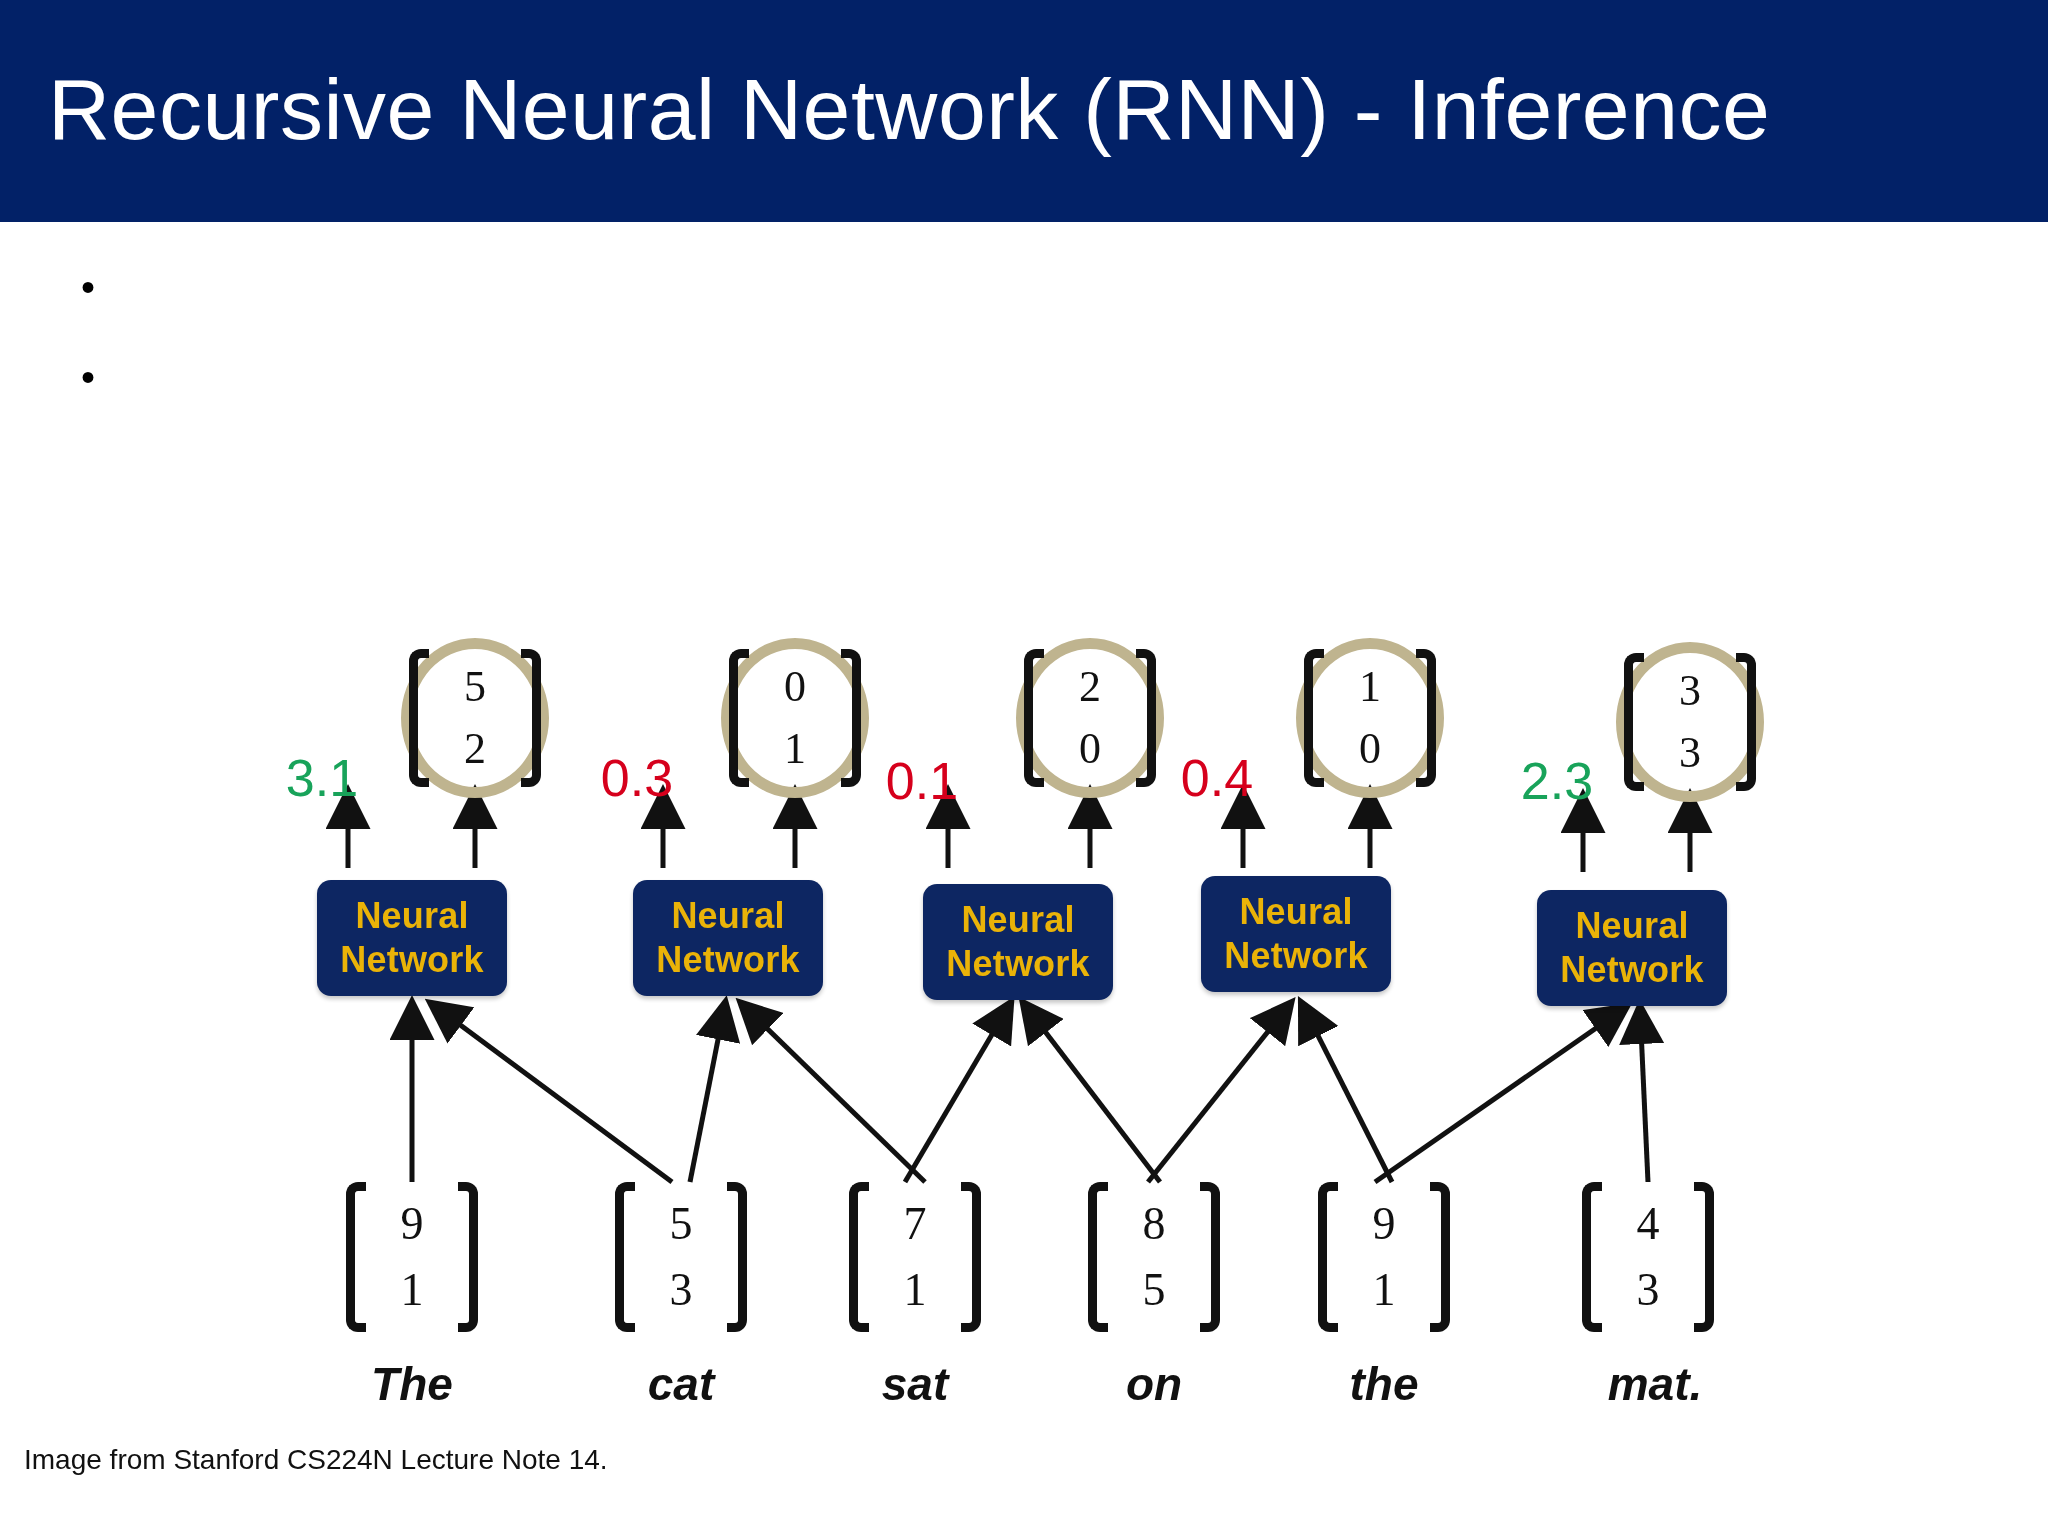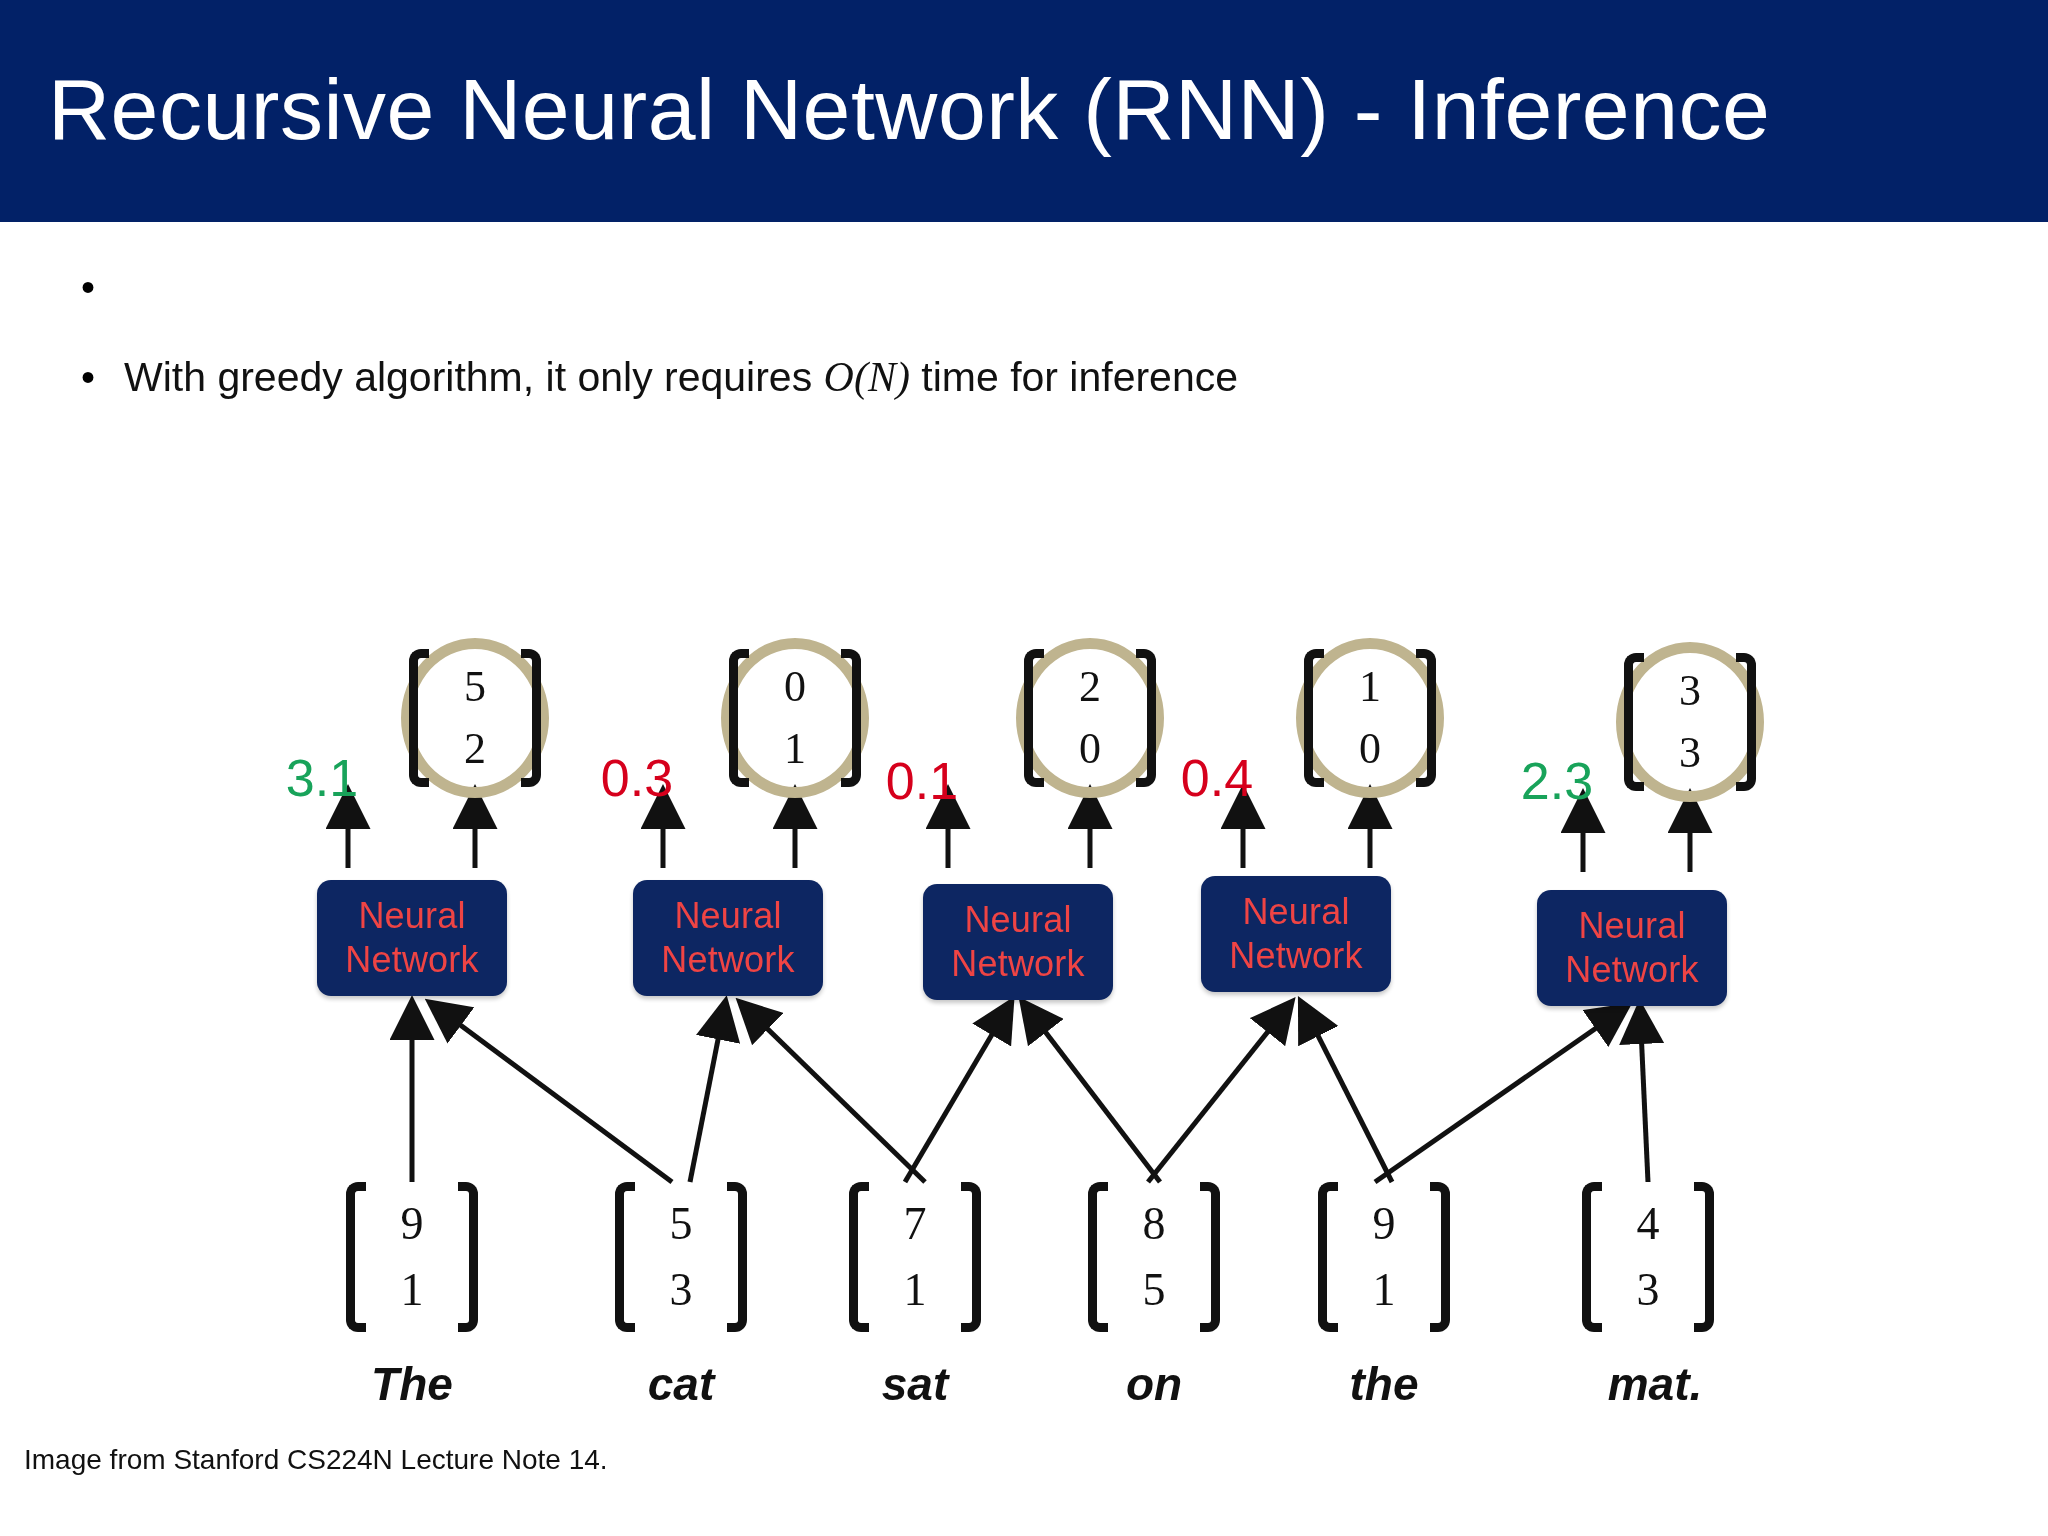--- a/index.html
+++ b/index.html
@@ -160,24 +160,24 @@
     background: #0d2662;
     border-radius: 14px;
     transform: translate(-50%, 0);
     display: flex;
     flex-direction: column;
     align-items: center;
     justify-content: center;
     box-shadow: 0 3px 4px rgba(0,0,0,0.22);
   }
   .nn-box span {
-    color: #ef4444;
+    color: #eab308;
     font-size: 36px;
     line-height: 44px;
-    font-weight: 400;
+    font-weight: 700;
     letter-spacing: 0.2px;
   }
 
   
   .word-label {
     position: absolute;
     transform: translate(-50%, 0);
     font-size: 46px;
     line-height: 52px;
     font-style: italic;
@@ -205,21 +205,20 @@
   <div class="title-bar">
     <div class="title-text">Recursive Neural Network (RNN) - Inference</div>
   </div>
 
   <div class="bullets">
     <div class="bullet-row">
       <div class="bullet-dot">•</div>
     </div>
     <div class="bullet-row">
       <div class="bullet-dot">•</div>
-      <div class="bullet-text"><span>With greedy algorithm, it only requires </span><span class="mathvar">O(N)</span><span> time for inference</span></div>
     </div>
   </div>
 
   <div class="diagram">
 
     <svg width="2048" height="1536">
       <defs>
         <marker id="ah" markerWidth="9" markerHeight="9" refX="7.2" refY="4.5" orient="auto">
           <path d="M0,0 L9,4.5 L0,9 z" fill="#111"></path>
         </marker>

